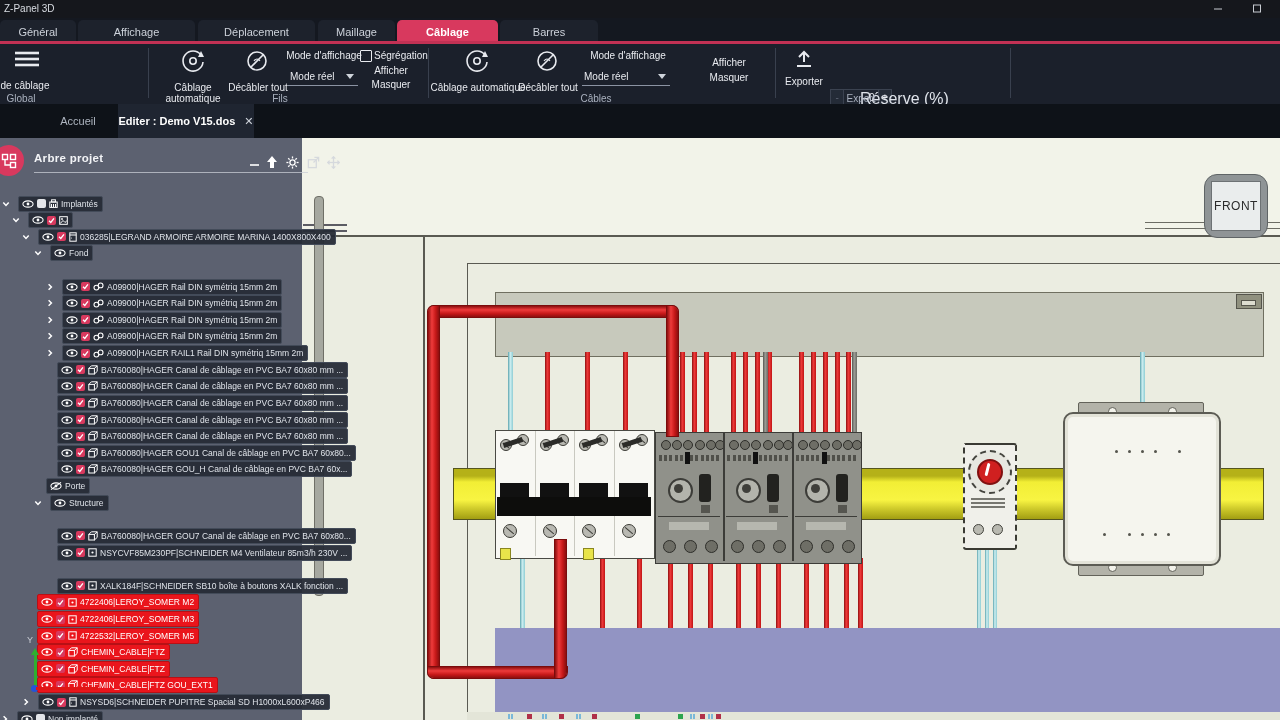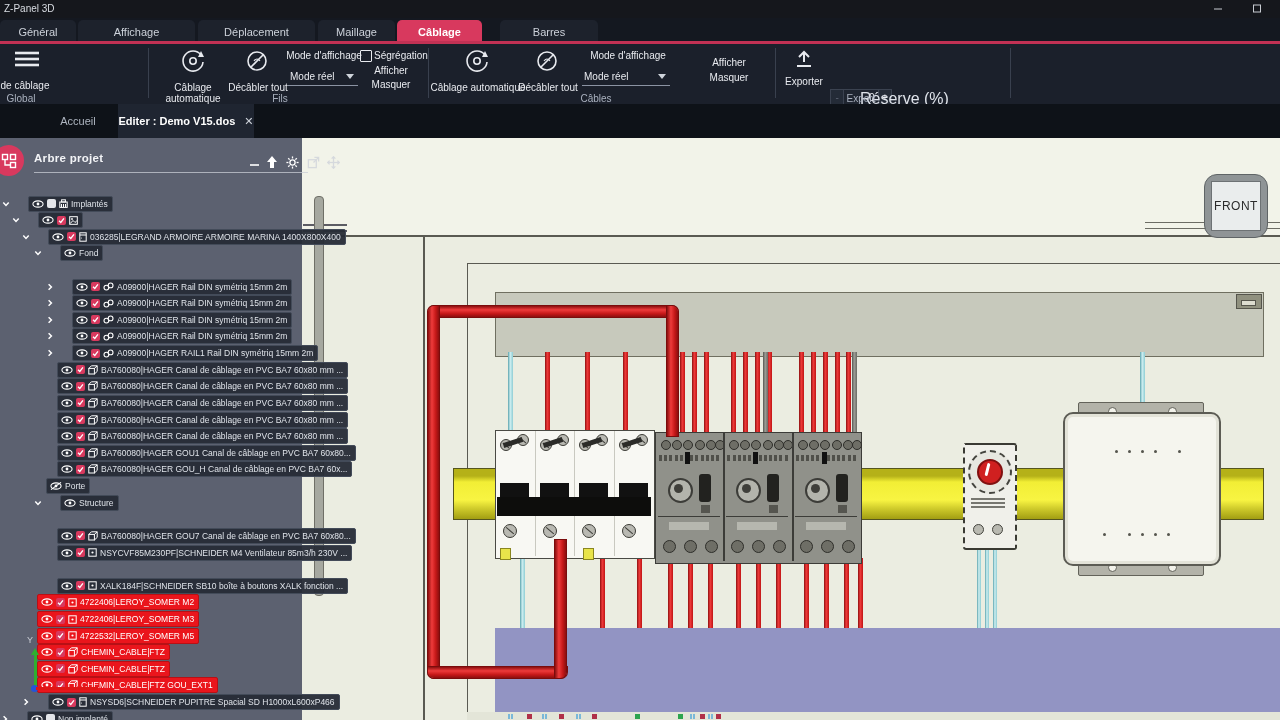--- a/index.html
+++ b/index.html
@@ -39,21 +39,21 @@
           font-size:11px;color:#aeb5c0;}
   .doctab.active{background:#1f2531;color:#fff;font-weight:bold;}
   
   .sidebar{left:0;top:138px;width:302px;height:582px;background:#5c6170;z-index:30;}
   .sblogo{left:-7px;top:145px;width:31px;height:31px;border-radius:50%;background:#d8395e;z-index:31;
           display:flex;align-items:center;justify-content:center;}
   .sbtitle{left:34px;top:152px;font-size:11.5px;font-weight:bold;color:#f2f3f6;letter-spacing:.3px;z-index:31;}
   .sbline{left:34px;top:172px;width:274px;height:1px;background:#c9cdd6;opacity:.75;z-index:31;}
   .sbicon{position:absolute;z-index:35;width:16px;height:16px;display:flex;align-items:center;justify-content:center;}
   .treelayer{left:0;top:138px;width:345px;height:582px;z-index:32;}
-  .trow{position:absolute;display:flex;align-items:center;gap:18px;height:15px;}
+  .trow{position:absolute;display:flex;align-items:center;gap:8px;height:15px;}
   .chip{display:inline-flex;align-items:center;gap:3px;height:14px;padding:0 4px 0 3px;
         background:rgba(38,43,54,.95);border:1px solid #434b59;border-radius:2px;
         color:#dfe3e9;font-size:8.5px;white-space:nowrap;}
   .chip.red{background:#ea151c;border-color:#b81015;color:#fff;}
   .cbx{width:9px;height:9px;border-radius:2px;flex:0 0 auto;}
   .cbx.on{background:#d8395e;display:flex;align-items:center;justify-content:center;}
   .cbx.off{background:#e3e5e9;}
   
   .viewport{left:302px;top:138px;width:978px;height:582px;background:#ebede1;overflow:visible;}
   .vline{position:absolute;background:#5a5a52;}
@@ -83,21 +83,21 @@
   <svg class="abs winbtn" style="left:1252px;" viewBox="0 0 10 9">
         <rect x="1.5" y="1" width="7" height="7" fill="none" stroke="#c8ccd2" stroke-width="1"></rect>
       </svg>
 </div>
 
 <div class="abs ribbontabs" id="ribbonTabs">
       <div class="rtab" style="left: 0px; width: 76px;">Général</div>
       <div class="rtab" style="left: 78px; width: 117px;">Affichage</div>
       <div class="rtab" style="left: 198px; width: 117px;">Déplacement</div>
       <div class="rtab" style="left: 318px; width: 77px;">Maillage</div>
-      <div class="rtab active" style="left: 397px; width: 85px;">Câblage</div>
+      <div class="rtab active" style="left: 397px; width: 101px;">Câblage</div>
       <div class="rtab" style="left: 500px; width: 98px;">Barres</div>
     </div>
 <div class="abs pinkline"></div>
 
 <div class="abs ribbon">
 
   <div class="abs" style="left:14px;top:6px;">
     <svg width="26" height="18" viewBox="0 0 26 18">
           <g stroke="#e8eaef" stroke-width="2.6">
             <line x1="1" y1="3" x2="25" y2="3"></line>

